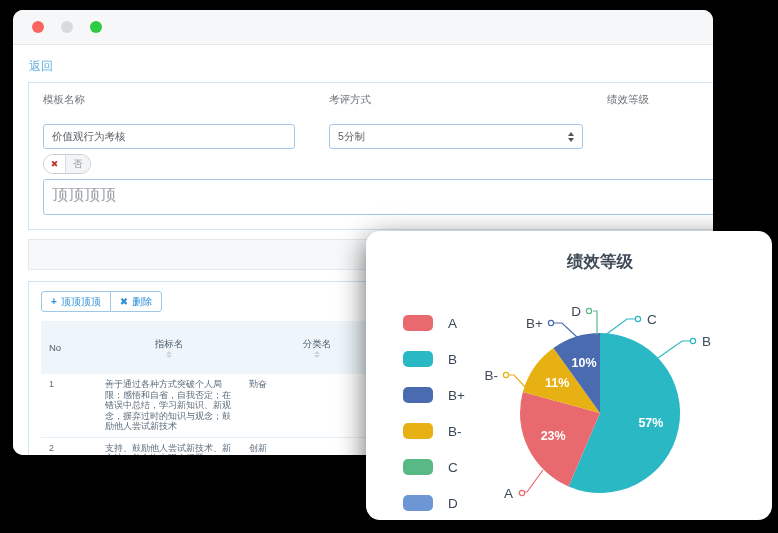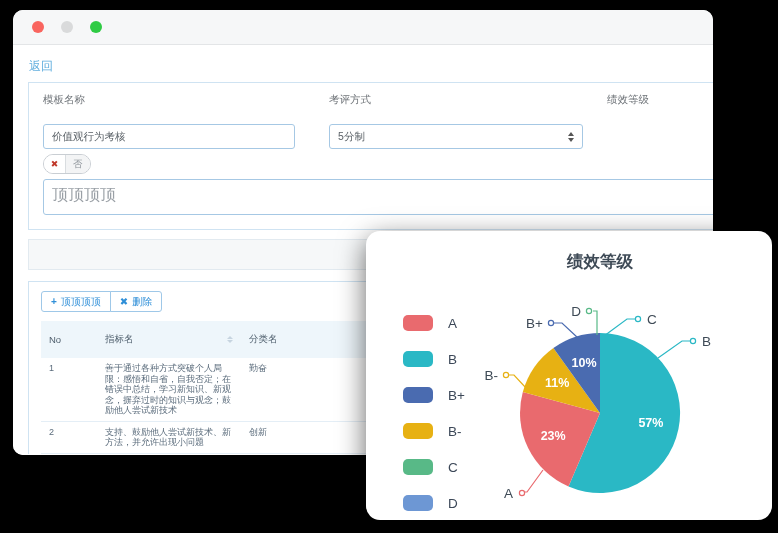--- a/index.html
+++ b/index.html
@@ -57,22 +57,22 @@
                padding:9px 12px 0 12px;box-sizing:border-box;background:#fff;}
   .btn-row{display:flex;}
   .btn{height:21px;border:1px solid #9fc8e8;background:#fff;color:#2f8fd8;font-size:10px;
        padding:0 9px;display:inline-flex;align-items:center;gap:4px;cursor:pointer;font-family:inherit;}
   .btn-first{border-radius:3px 0 0 3px;}
   .btn-second{border-radius:0 3px 3px 0;margin-left:-1px;}
   .btn .ico{font-weight:bold;font-size:10px;}
 
   table.grid{margin-top:9px;width:700px;border-collapse:collapse;table-layout:fixed;}
   table.grid th{background:#eef6fb;color:#50606e;font-weight:normal;font-size:9.5px;
-       text-align:left;height:21px;padding:8px 8px;}
-  th .th-inner{display:flex;align-items:center;justify-content:space-between;}
+       text-align:left;height:21px;padding:16px 8px;}
+  th .th-inner{display:flex;align-items:center;justify-content:space-between;flex-direction:column;}
   .sort{display:inline-flex;flex-direction:column;gap:1px;cursor:pointer;}
   .sort i{display:block;width:0;height:0;border-left:3px solid transparent;border-right:3px solid transparent;}
   .sort .up{border-bottom:3.5px solid #c6d4e0;}
   .sort .dn{border-top:3.5px solid #c6d4e0;}
   table.grid td{border-bottom:1px solid #e4eef6;padding:5px 8px;color:#5b6c7c;font-size:9px;
        line-height:10.5px;vertical-align:top;}
   .col-no{width:40px;}.col-name{width:128px;}.col-cat{width:136px;}
   .mini-input{width:22px;height:15px;border:1px solid #a6c8e4;border-radius:3px;background:#fff;}
 
   

